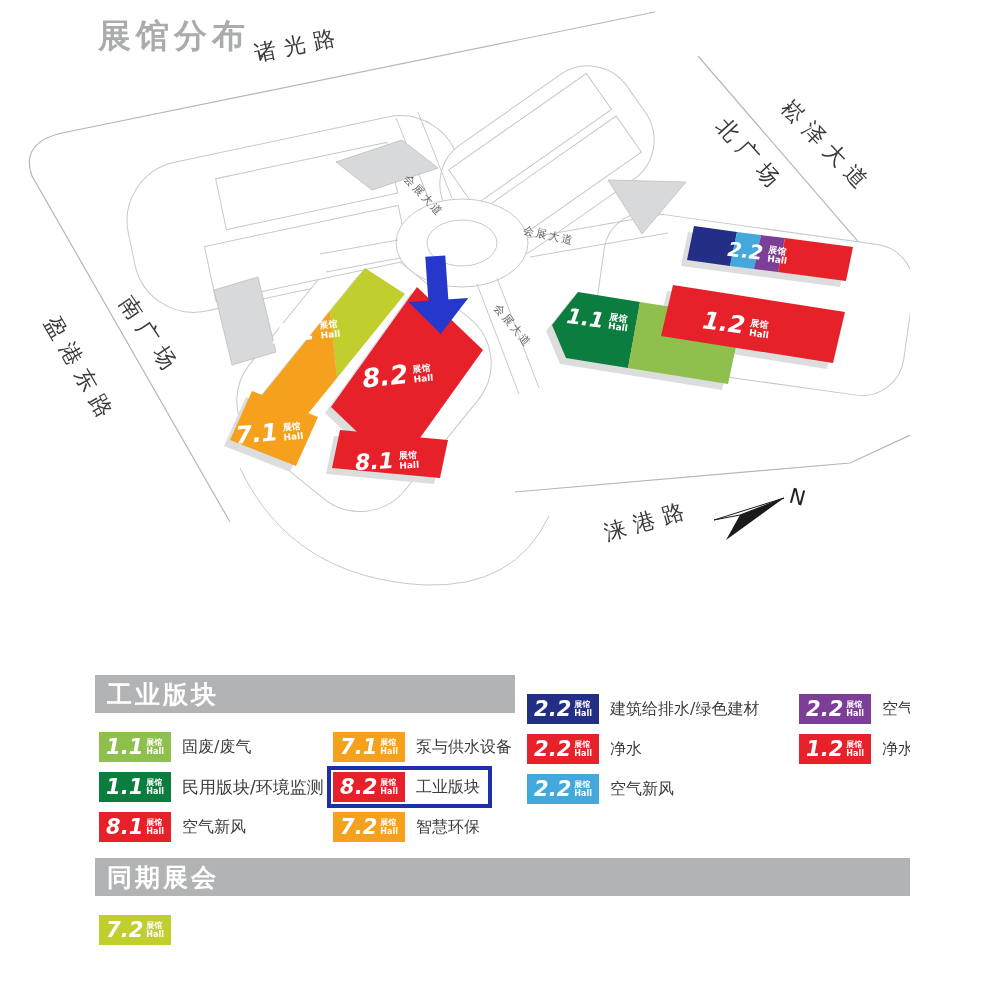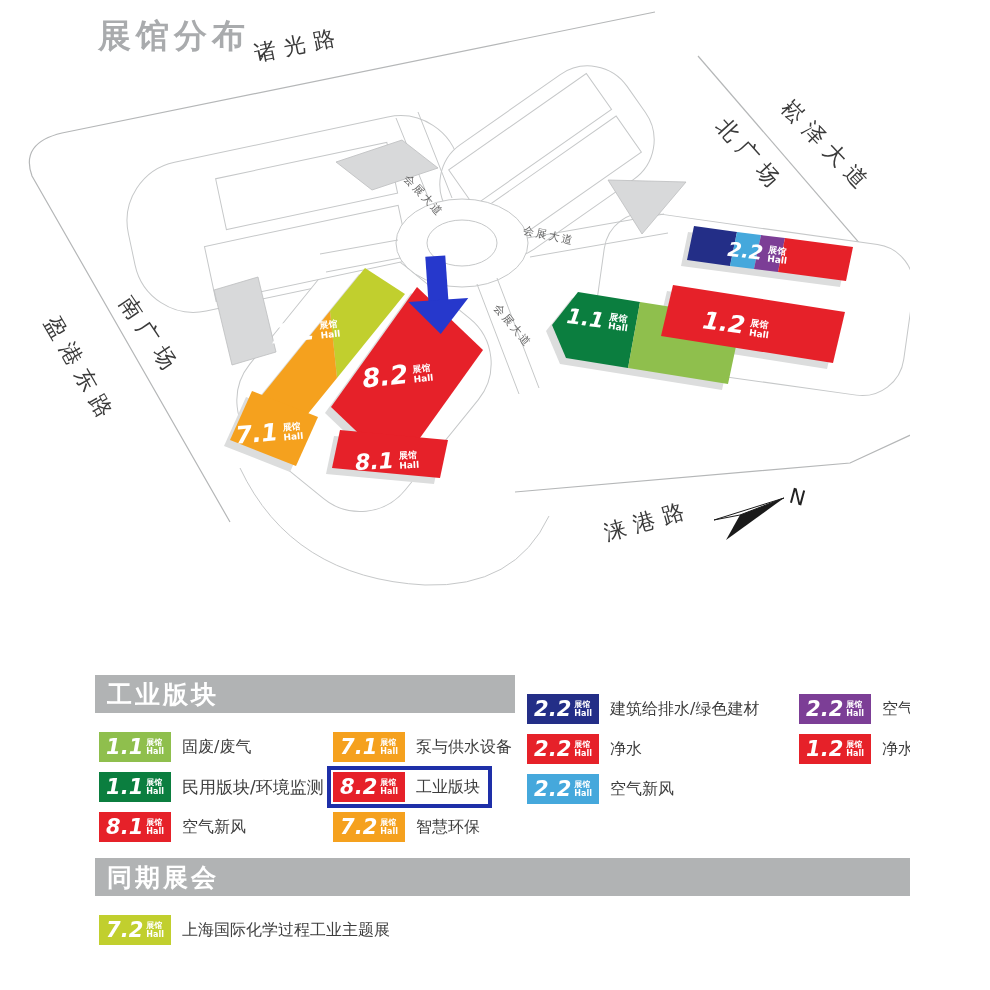--- a/index.html
+++ b/index.html
@@ -311,18 +311,17 @@
     <div class="bar">同期展会</div>
     <div class="grid">
       <div class="lrow">
         <span class="badge c-ygreen">
           <span class="bnum">7.2</span>
           <span class="bunit">
               <span>展馆</span>
               <span>Hall</span>
             </span>
         </span>
-        <span class="ltext">上海国际化学过程工业主题展</span>
       </div>
     </div>
   </div>
 
 </div>
 
 </body></html>

